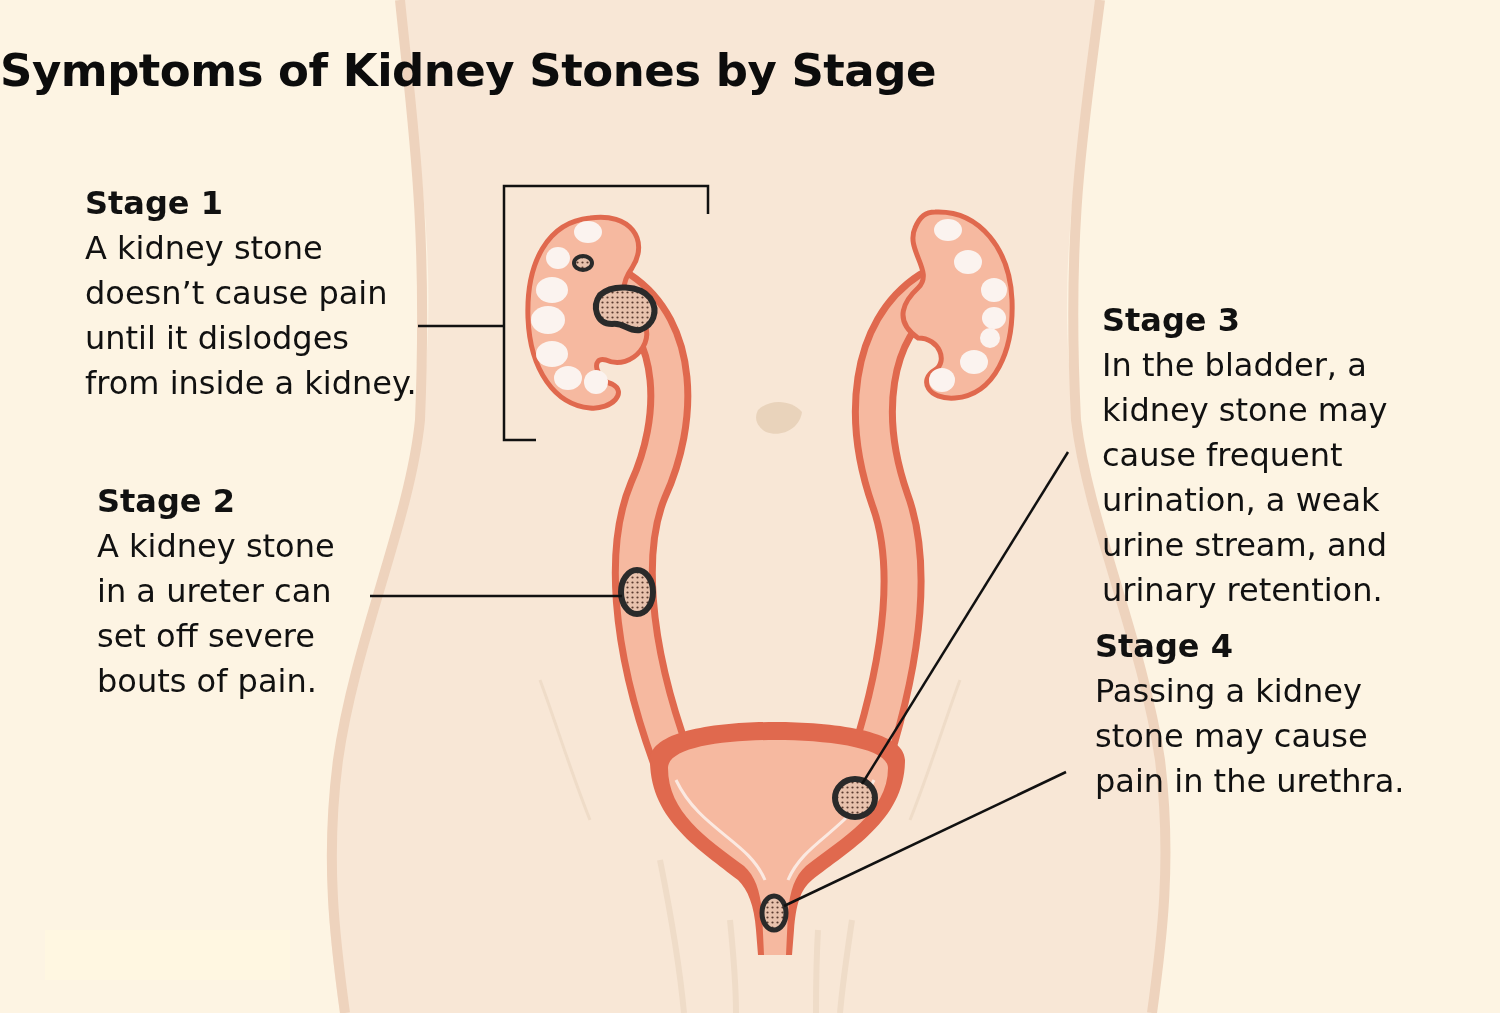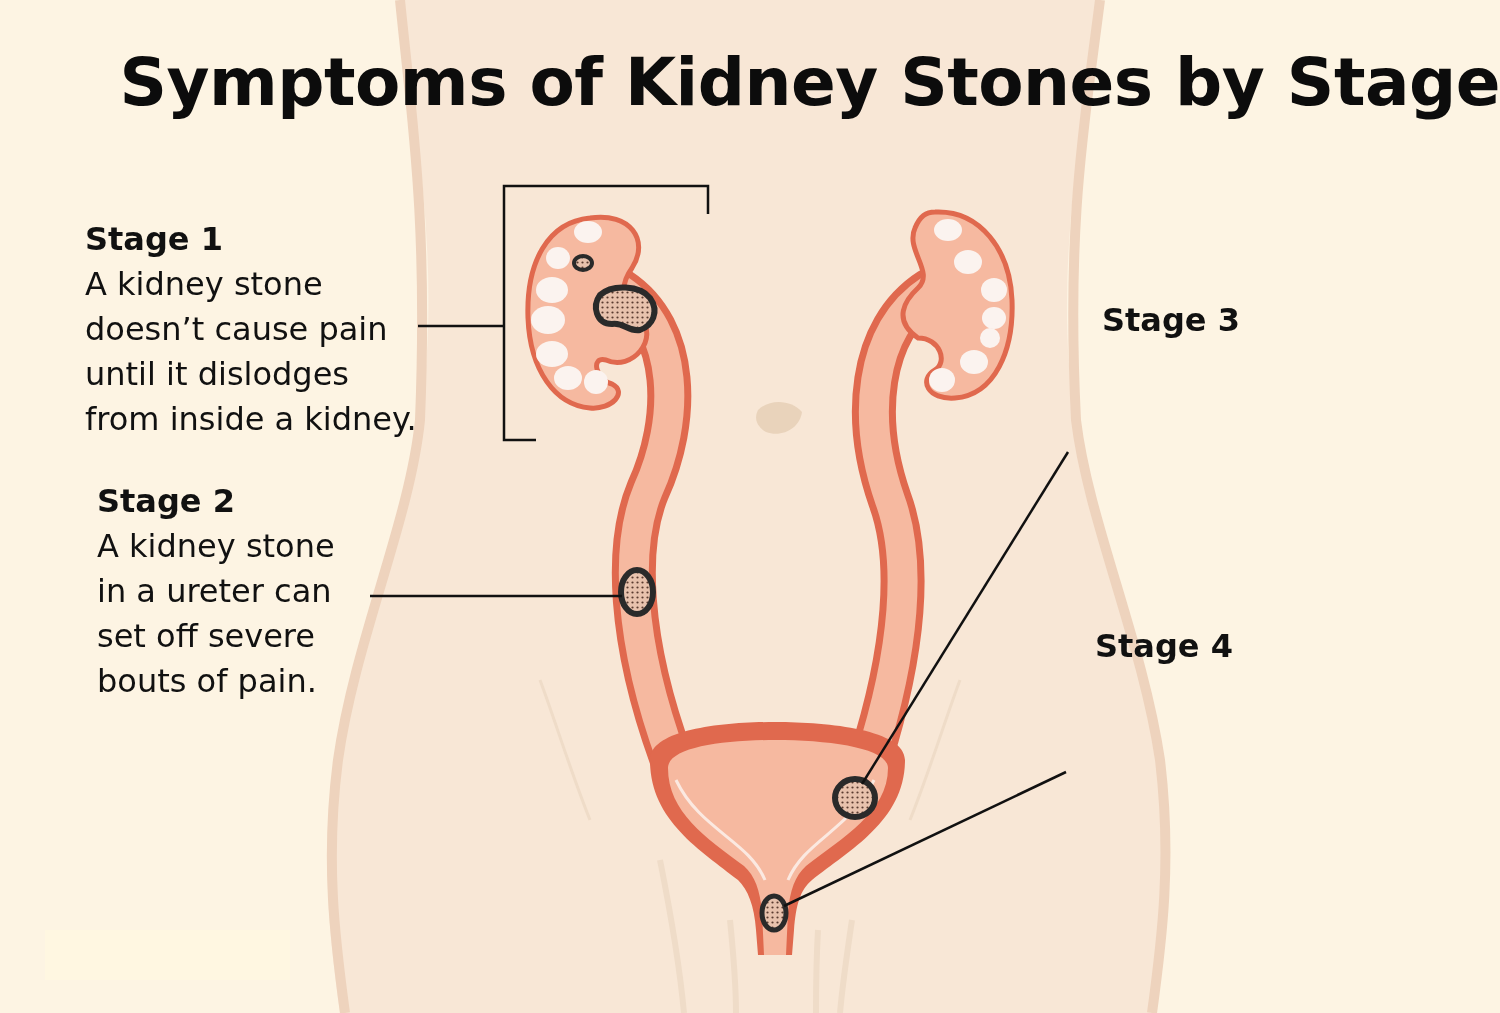--- a/index.html
+++ b/index.html
@@ -5,27 +5,27 @@
   html, body { margin: 0; padding: 0; }
   body {
     width: 1500px; height: 1013px; overflow: hidden; position: relative;
     background: #fdf4e3;
     font-family: "DejaVu Sans", "Liberation Sans", sans-serif;
     color: #111;
   }
   .stage { position: absolute; left: 0; top: 0; width: 1500px; height: 1013px; }
   svg.art { position: absolute; left: 0; top: 0; }
   .title {
-    position: absolute; left: 0; top: 44px; width: 1500px; text-align: right;
-    font-size: 66px; font-weight: bold; letter-spacing: -0.5px; color: #0c0c0c;
+    position: absolute; left: 0; top: 44px; width: 1500px; text-align: left;
+    font-size: 45px; font-weight: bold; letter-spacing: -0.5px; color: #0c0c0c;
   }
   .label { position: absolute; font-size: 32px; line-height: 45px; color: #111; }
   .label .head { font-weight: bold; display: block; }
   .label .body { display: block; white-space: pre-line; }
-  #stage1 { left: 85px; top: 181px; width: 400px; margin-top: 36px; }
+  #stage1 { left: 85px; top: 181px; width: 400px; }
   #stage2 { left: 97px; top: 479px; width: 300px; }
   #stage3 { left: 1102px; top: 298px; width: 380px; }
   #stage4 { left: 1095px; top: 624px; width: 380px; }
 </style>
 </head>
 <body>
 
 <div class="stage">
 
   <svg class="art" width="1500" height="1013" viewBox="0 0 1500 1013">
@@ -119,19 +119,28 @@
   <div class="label" id="stage2">
     <span class="head">Stage 2</span>
     <span class="body">A kidney stone
 in a ureter can
 set off severe
 bouts of pain.</span>
   </div>
 
   <div class="label" id="stage3">
     <span class="head">Stage 3</span>
+    <span class="body">In the bladder, a
+kidney stone may
+cause frequent
+urination, a weak
+urine stream, and
+urinary retention.</span>
   </div>
 
   <div class="label" id="stage4">
     <span class="head">Stage 4</span>
+    <span class="body">Passing a kidney
+stone may cause
+pain in the urethra.</span>
   </div>
 
 </div>
 
 </body></html>

